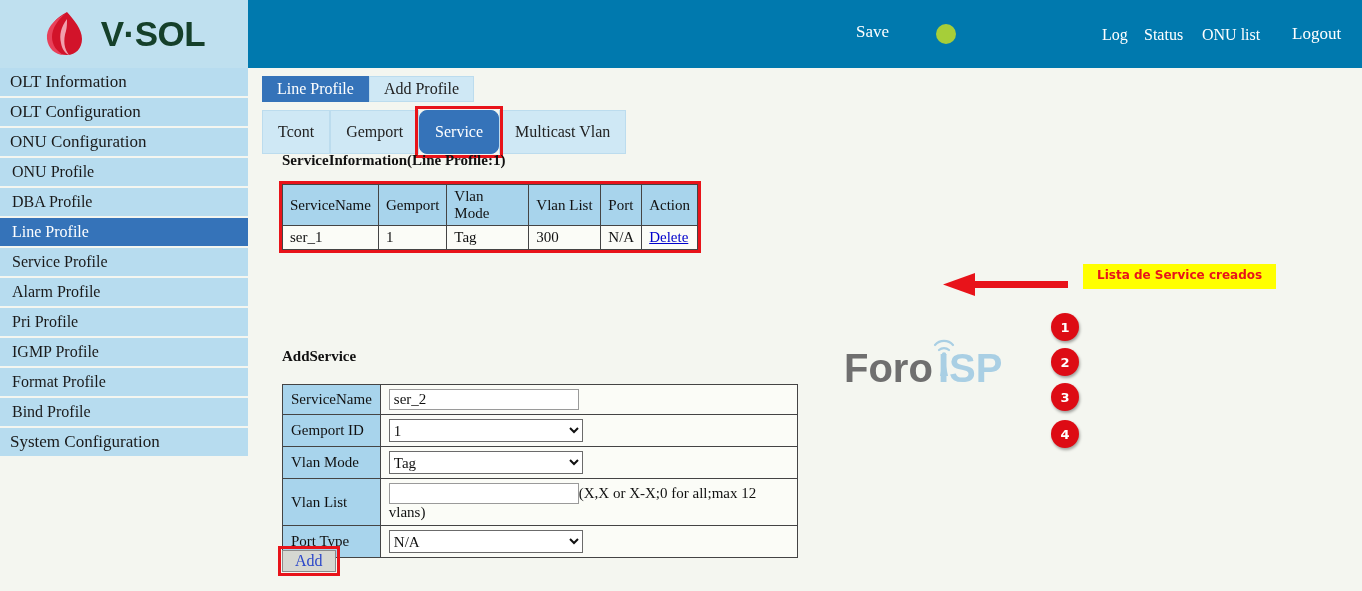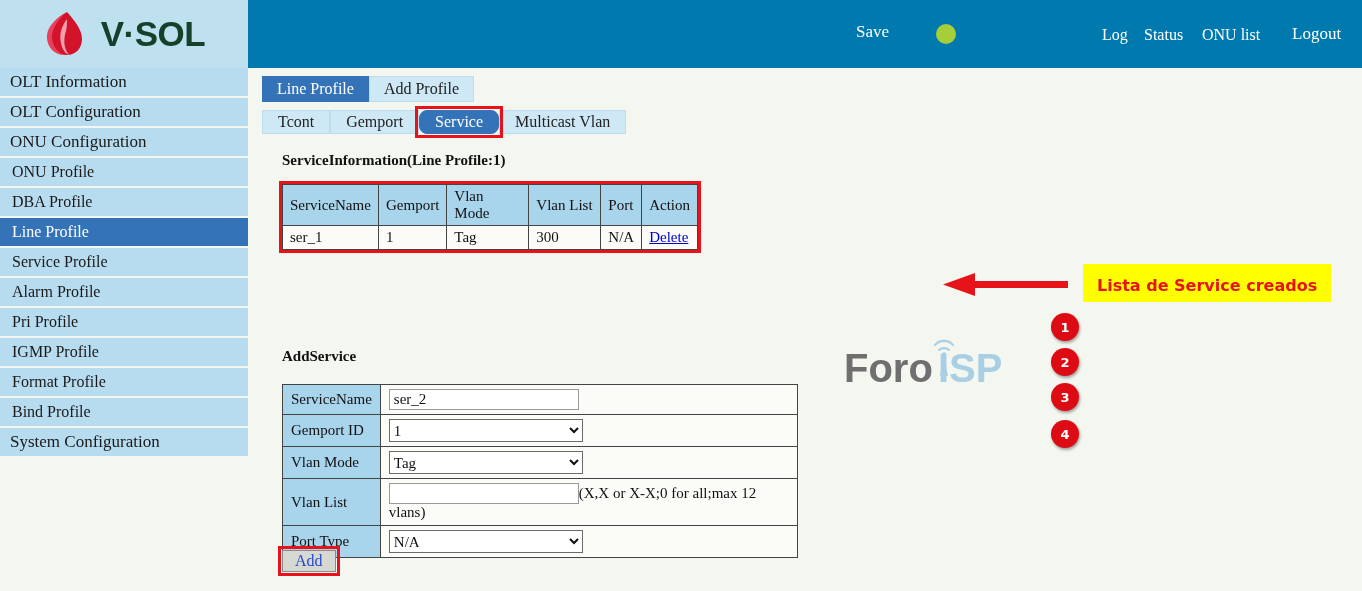--- a/index.html
+++ b/index.html
@@ -94,21 +94,21 @@
     font-size: 16px; background: #cfe8f5;
     border: 1px solid #bcdcee; color: #222;
     cursor: pointer;
   }
   .tab1.active { background: #3573b9; color: #ffffff; border-color: #3573b9; }
   #tabrow2 {
     position: absolute; left: 14px; top: 42px;
     display: flex;
   }
   .tab2 {
-    height: 24px; padding: 0 15px;
+    height: 44px; padding: 0 15px;
     display: flex; align-items: center;
     font-size: 16px; background: #cfe8f5;
     border: 1px solid #bcdcee; color: #222;
     cursor: pointer;
   }
   .tab2.active { background: #3573b9; color: #ffffff; border-color: #3573b9; border-radius: 8px; }
   #tab-service-wrap { position: relative; }
   #tab-service-hl {
     position: absolute; left: -4px; top: -4px;
     width: calc(100% + 8px); height: calc(100% + 8px);
@@ -142,23 +142,23 @@
     position: absolute; left: -3px; top: -3px;
     width: calc(100% + 6px); height: calc(100% + 6px);
     border: 3px solid #e8131a; pointer-events: none;
   }
 
   
   #callout-arrow { position: absolute; left: 693px; top: 203px; }
   #callout-box {
     position: absolute; left: 835px; top: 196px;
     background: #ffff00;
-    padding: 12px 14px 7px 14px;
+    padding: 4px 14px 7px 14px;
     font-family: "DejaVu Sans", sans-serif;
-    font-weight: bold; font-size: 16px; color: #e8131a;
+    font-weight: bold; font-size: 12px; color: #e8131a;
     white-space: nowrap;
   }
 
   
   #watermark {
     position: absolute; left: 592px; top: 264px;
     width: 190px; height: 60px; pointer-events: none;
   }
 
   

